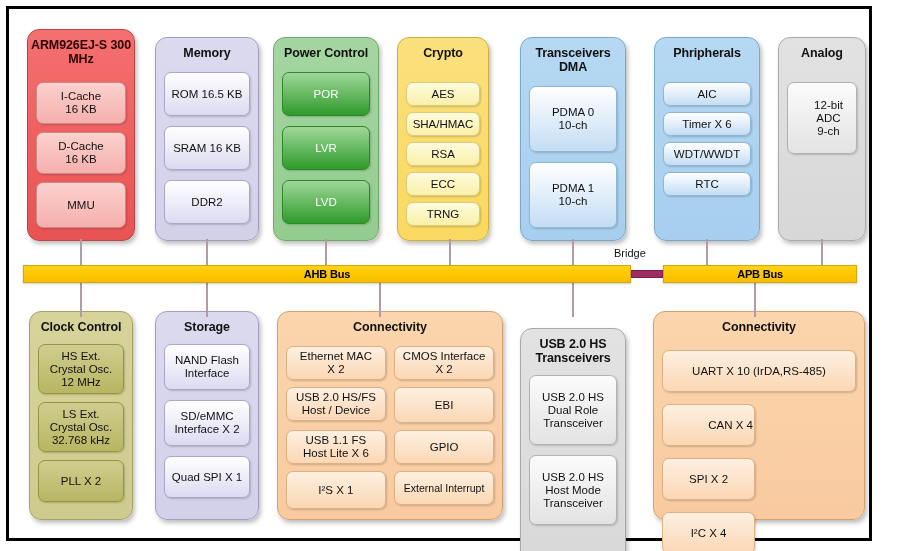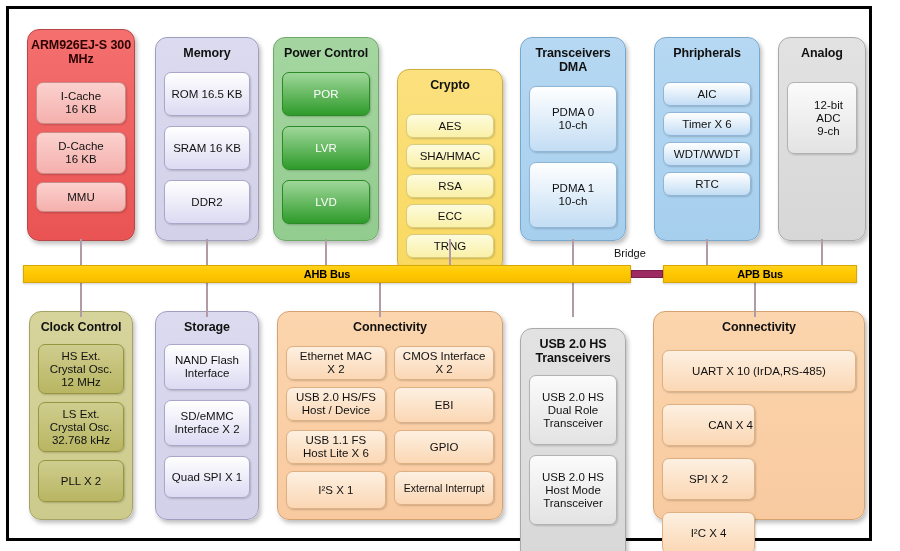--- a/index.html
+++ b/index.html
@@ -152,21 +152,21 @@
   <div id="frame">
 
     <div class="group g-red" style="left:18px; top:20px; width:108px; height:212px;">
       <div class="group-title">ARM926EJ-S
 300 MHz</div>
       <div class="children" style="top:52px; gap:8px;">
         <div class="box b-red" style="height:42px;">I-Cache
 16 KB</div>
         <div class="box b-red" style="height:42px;">D-Cache
 16 KB</div>
-        <div class="box b-red" style="height:30px;">MMU</div>
+        <div class="box b-red" style="height:46px;">MMU</div>
       </div>
     </div>
 
     <div class="group g-lav" style="left:146px; top:28px; width:104px; height:204px;">
       <div class="group-title">Memory</div>
       <div class="children" style="top:34px; gap:10px;">
         <div class="box b-lav" style="height:44px;">ROM 16.5 KB</div>
         <div class="box b-lav" style="height:44px;">SRAM 16 KB</div>
         <div class="box b-lav" style="height:44px;">DDR2</div>
       </div>
@@ -174,21 +174,21 @@
 
     <div class="group g-green" style="left:264px; top:28px; width:106px; height:204px;">
       <div class="group-title">Power Control</div>
       <div class="children" style="top:34px; gap:10px;">
         <div class="box b-green" style="height:44px;">POR</div>
         <div class="box b-green" style="height:44px;">LVR</div>
         <div class="box b-green" style="height:44px;">LVD</div>
       </div>
     </div>
 
-    <div class="group g-yel" style="left:388px; top:28px; width:106px; height:204px;margin-top:32px;">
+    <div class="group g-yel" style="left:388px; top:28px; width:92px; height:204px;">
       <div class="group-title">Crypto</div>
       <div class="children" style="top:44px; gap:6px;">
         <div class="box b-yel" style="height:24px;">AES</div>
         <div class="box b-yel" style="height:24px;">SHA/HMAC</div>
         <div class="box b-yel" style="height:24px;">RSA</div>
         <div class="box b-yel" style="height:24px;">ECC</div>
         <div class="box b-yel" style="height:24px;">TRNG</div>
       </div>
     </div>
 

